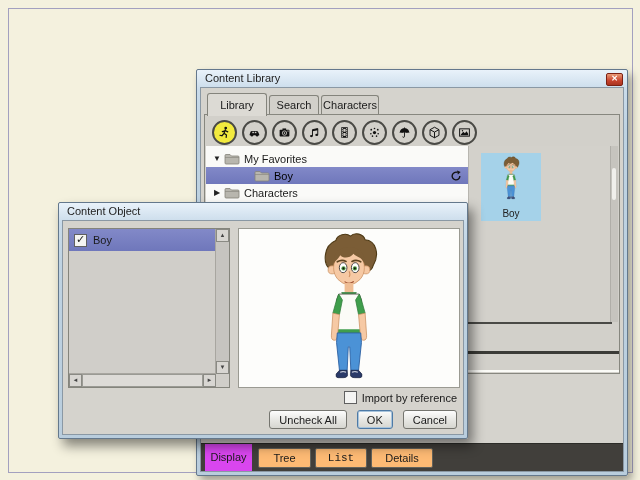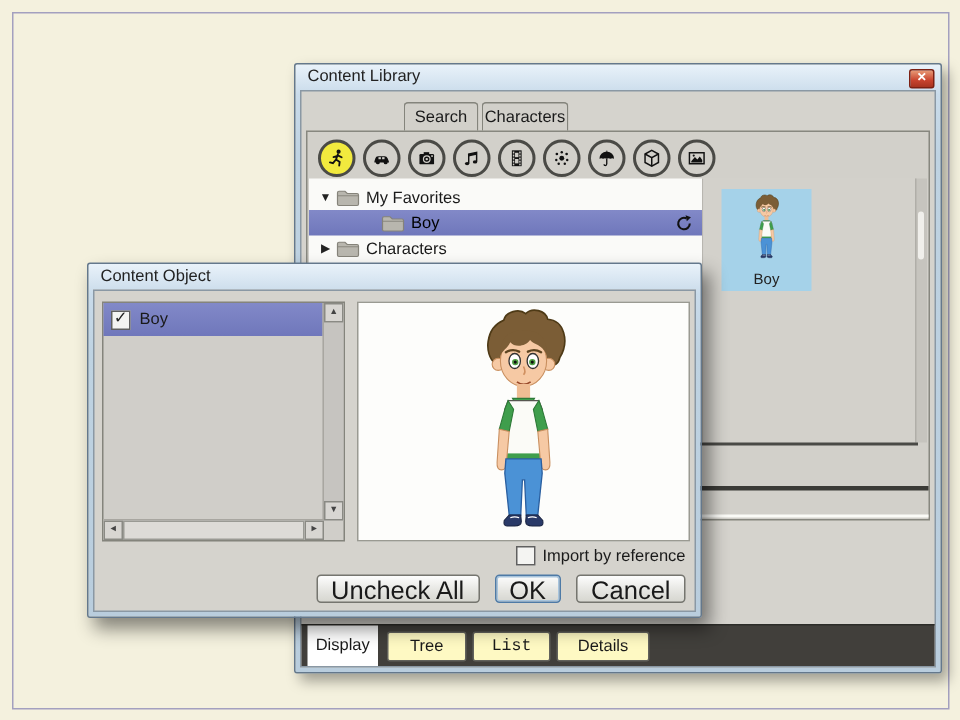--- a/index.html
+++ b/index.html
@@ -11,20 +11,21 @@
   .page-frame{
     position:absolute;left:8px;top:8px;width:623px;height:463px;
     border:1px solid #a3a0bf;pointer-events:none;
   }
   
   .win{
     position:absolute;
     background:linear-gradient(to bottom,#e9f2fa 0px,#c9dbea 20px,#bfd3e2 60px,#b9cddd 100%);
     border:1px solid #64788c;
     border-radius:2px;
+    margin-top:27px;
   }
   .titlebar{height:17px;position:relative;line-height:17px;}
   .titlebar .title{margin-left:8px;color:#222;}
   .closebtn{
     position:absolute;right:4px;top:3px;width:15px;height:11px;
     background:linear-gradient(#e89a76,#c8432e 60%,#a83420);
     border:1px solid #7c2013;border-radius:2px;
     color:#fff;font-size:8px;line-height:10px;text-align:center;font-weight:bold;
   }
   .client{
@@ -70,23 +71,23 @@
   .vscroll{
     position:absolute;right:1px;top:31px;width:7px;height:176px;background:#c6c4be;border-left:1px solid #b0aea8;
   }
   .vscroll .vthumb{position:absolute;left:1px;top:22px;width:4px;height:32px;background:#f0efeb;border-radius:2px;}
   .sep-a{position:absolute;left:1px;top:207px;width:406px;height:2px;background:#4a4a46;}
   .sep-b{position:absolute;left:0px;top:236px;width:414px;height:3px;background:#3b3b37;}
   .sep-white{position:absolute;left:0px;top:255px;width:414px;height:2px;background:#fbfbf7;}
   .bottombar{position:absolute;left:0;right:0;bottom:0;height:27px;background:#413f3b;border-top:1px solid #2c2c28;}
   .btab{
     position:absolute;top:4px;height:18px;line-height:18px;text-align:center;
-    background:#fef9c3;border:1px solid #62625c;border-radius:2px;color:#1a1a1a;
-  }
-  .btab.active{top:0;height:27px;line-height:27px;background:#ffffff;border:none;border-radius:0;}
+    background:#fdba74;border:1px solid #62625c;border-radius:2px;color:#1a1a1a;
+  }
+  .btab.active{top:0;height:27px;line-height:27px;background:#d946ef;border:none;border-radius:0;}
   
   #insert-dlg{left:58px;top:175px;width:408px;height:235px;box-shadow:5px 7px 12px rgba(0,0,0,0.45);z-index:10;}
   .listbox{
     position:absolute;left:5px;top:7px;width:160px;height:158px;
     border:1px solid #84847c;background:#d0cec9;
   }
   .listrow{position:absolute;left:0;top:0;right:13px;height:22px;display:flex;align-items:center;}
   .listrow.selected{background:linear-gradient(#8289c8,#6f77bb);}
   .checkbox{
     width:11px;height:11px;background:#f4f4f2;border:1px solid #606060;margin:0 6px 0 5px;
@@ -100,21 +101,21 @@
   }
   .sthumb{position:absolute;background:#dddbd7;border:1px solid #9a9a94;box-sizing:border-box;}
   .preview{
     position:absolute;left:175px;top:7px;width:220px;height:158px;
     background:#fdfdfb;border:1px solid #9a9a92;overflow:hidden;
   }
   .preview svg{display:block;margin:2px auto 0;}
   .importref{position:absolute;top:170px;right:6px;display:flex;align-items:center;gap:5px;}
   .btnrow{position:absolute;top:189px;right:6px;display:flex;gap:10px;}
   .btn{
-    height:19px;padding:0 9px;font-family:"Liberation Sans",sans-serif;font-size:17px;
+    height:19px;padding:0 9px;font-family:"Liberation Sans",sans-serif;font-size:11px;
     background:linear-gradient(#fdfdfd,#e6e6e2 55%,#d6d6d0);
     border:1px solid #75756f;border-radius:3px;color:#1a1a1a;
   }
   .btn.default{border-color:#4e7aa6;box-shadow:0 0 0 1px #a8c4dc inset;}
 </style>
 </head>
 <body>
 
 <svg width="0" height="0" style="position:absolute" aria-hidden="true">
   <defs>
@@ -156,20 +157,21 @@
 
 <div class="page-frame"></div>
 
 <div class="win" id="content-lib">
   <div class="titlebar">
     <span class="title">Content Library</span>
     <span class="closebtn"><span>✕</span></span>
   </div>
   <div class="client">
 
+    <div class="tab active" style="left:6px;width:58px;"><span>Library</span></div>
     <div class="tab" style="left:68px;width:48px;"><span>Search</span></div>
     <div class="tab" style="left:120px;width:56px;"><span>Characters</span></div>
 
     <div class="tabpanel">
 
       <div class="cat-row">
         <div class="cat selected">
           <svg viewBox="0 0 16 16">
               <circle cx="9.5" cy="2.6" r="1.7" fill="#111"></circle>
               <path d="M9,4.6 L7.4,9 M8.8,5.6 L12,7.2 M8.7,6 L5.3,7 M7.4,9 L10.4,11 L10,14 M7.4,9 L4.9,12 L2.4,11.4" stroke="#111" stroke-width="1.5" fill="none" stroke-linecap="round"></path>

